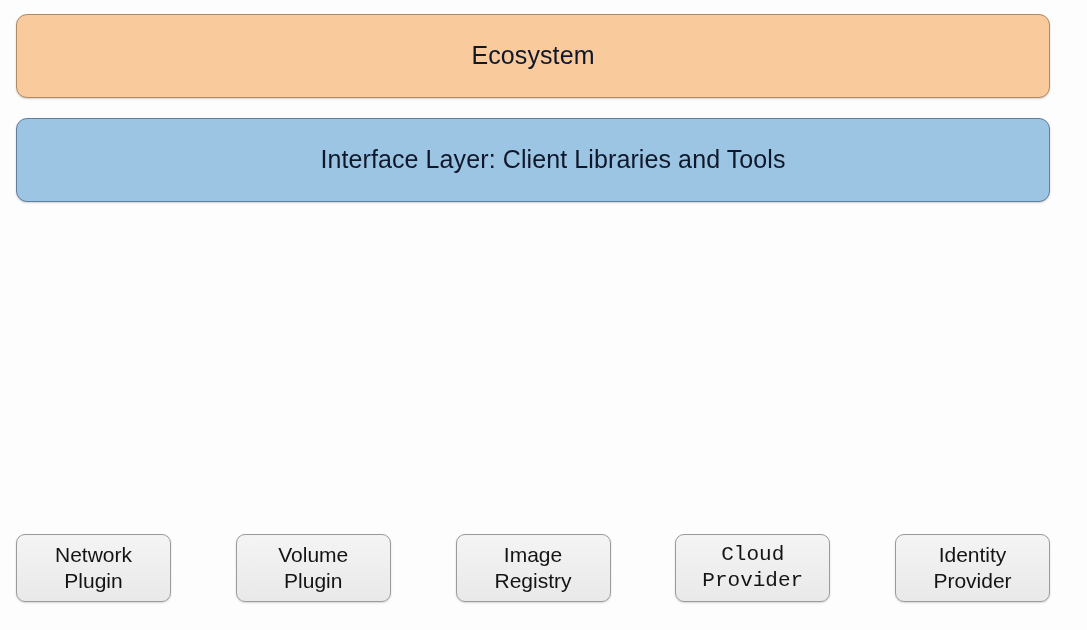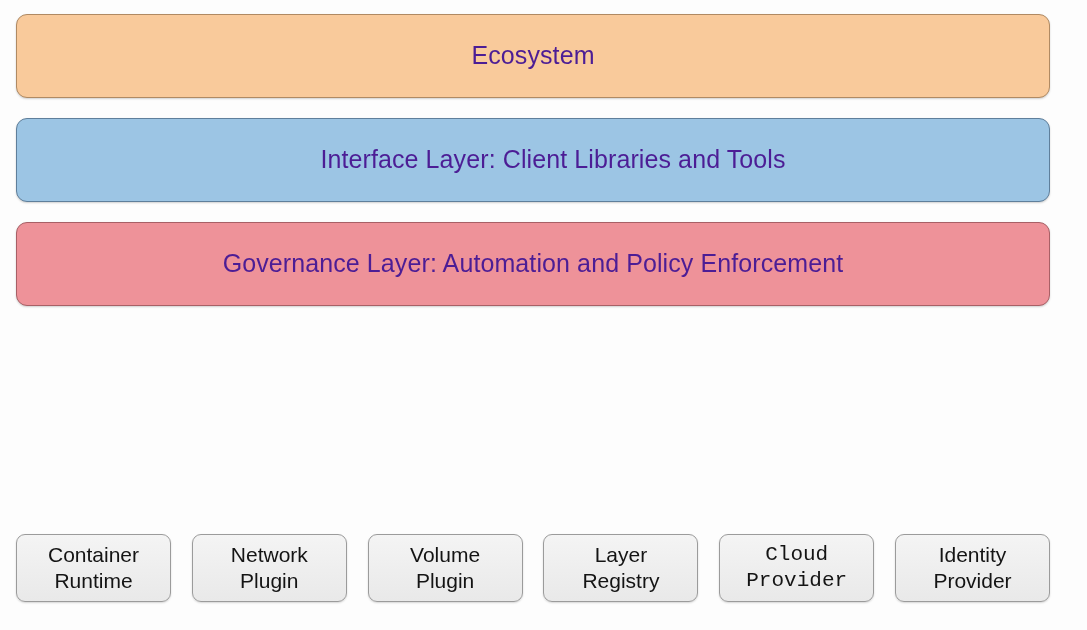--- a/index.html
+++ b/index.html
@@ -43,21 +43,21 @@
     display: flex;
     align-items: center;
     justify-content: center;
     box-shadow: 0 1px 2px rgba(0, 0, 0, 0.18);
     position: relative;
   }
 
   .layer-label {
     font-size: 25px;
     line-height: 1.1;
-    color: #4c1d95;
+    color: #0f172a;
     letter-spacing: 0.1px;
     text-align: center;
     white-space: nowrap;
   }
 
   
   .component-row {
     position: absolute;
     left: 16px;
     top: 534px;
@@ -97,47 +97,40 @@
   <div class="layer-stack">
 
     <div class="layer-bar" style="background: rgb(249, 202, 155); border-color: rgb(176, 138, 99);">
       <span class="layer-label">Ecosystem</span>
     </div>
 
     <div class="layer-bar" style="background: rgb(156, 197, 228); border-color: rgb(95, 127, 155); padding-left: 40px;">
       <span class="layer-label">Interface Layer: Client Libraries and Tools</span>
     </div>
 
-    <div class="layer-bar" style="background: rgb(238, 146, 153); border-color: rgb(168, 96, 102);">
-      <span class="layer-label">Governance Layer: Automation and Policy Enforcement</span>
-    </div>
 
 
 
   </div>
 
   <div class="component-row">
 
-    <div class="component-box" style="border-color: rgb(155, 155, 155);">
-      <span class="component-line">Container</span>
-      <span class="component-line">Runtime</span>
-    </div>
 
     <div class="component-box" style="border-color: rgb(155, 155, 155);">
       <span class="component-line">Network</span>
       <span class="component-line">Plugin</span>
     </div>
 
     <div class="component-box" style="border-color: rgb(155, 155, 155);">
       <span class="component-line">Volume</span>
       <span class="component-line">Plugin</span>
     </div>
 
     <div class="component-box" style="border-color: rgb(155, 155, 155);">
-      <span class="component-line">Layer</span>
+      <span class="component-line">Image</span>
       <span class="component-line">Registry</span>
     </div>
 
     <div class="component-box" style="border-color: rgb(155, 155, 155); font-family: Liberation Mono, monospace;">
       <span class="component-line">Cloud</span>
       <span class="component-line">Provider</span>
     </div>
 
     <div class="component-box" style="border-color: rgb(155, 155, 155);">
       <span class="component-line">Identity</span>

